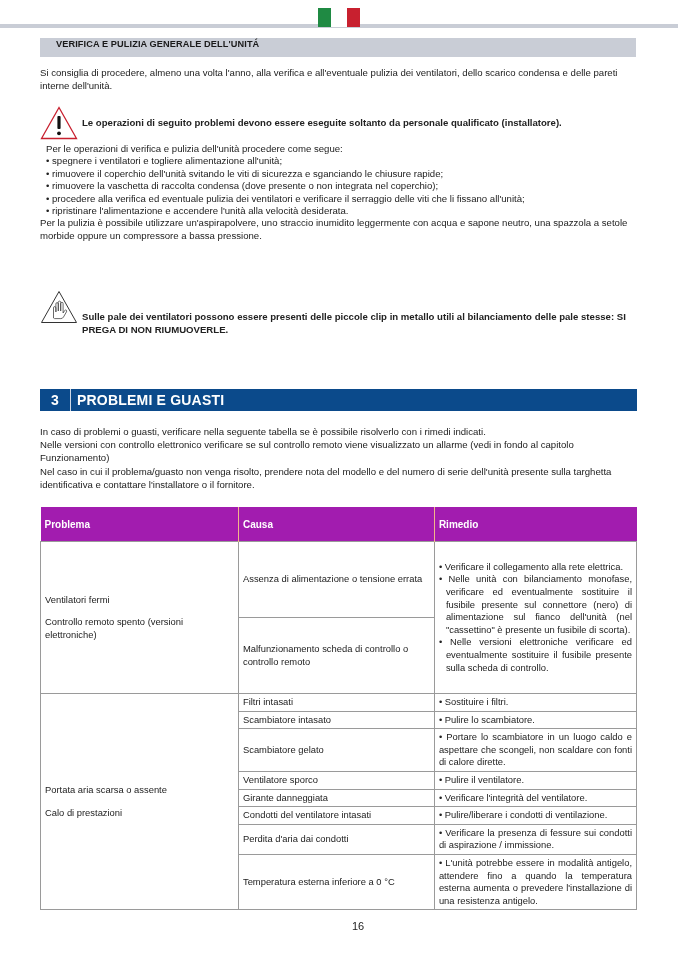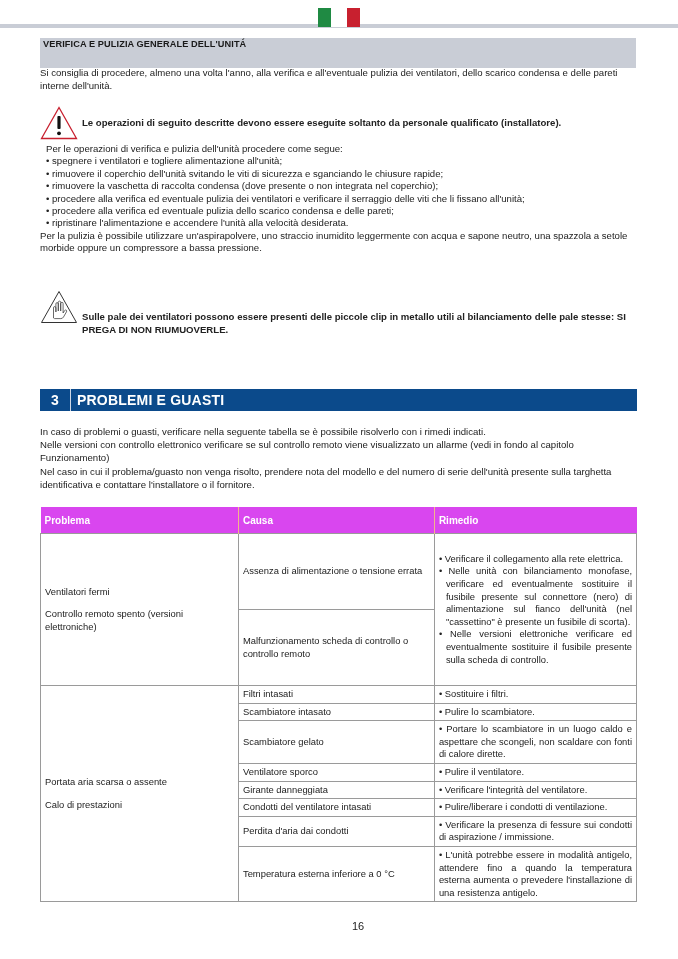--- a/index.html
+++ b/index.html
@@ -5,22 +5,22 @@
   html, body { margin:0; padding:0; background:#ffffff; }
   body { width:678px; height:959px; position:relative; overflow:hidden;
          font-family:"Liberation Sans", sans-serif; color:#222; font-size:9.6px; }
   .topband { position:absolute; left:0; top:24px; width:678px; height:4px; background:#c9cdd6; }
   .flag { position:absolute; top:8px; left:318px; height:19px; display:flex; }
   .flag span { display:block; width:13px; height:19px; }
   .flag .g { background:#1f8a43; }
   .flag .w { background:#ffffff; width:16px; }
   .flag .r { background:#c8202f; }
 
-  .subhead { position:absolute; left:40px; top:38px; width:596px; height:30px; background:#c9cdd6;
-             font-weight:bold; font-size:9.2px; line-height:13px; padding-left:3px; box-sizing:border-box; color:#1a1a1a; letter-spacing:0.1px; }
+  .subhead { position:absolute; left:40px; top:38px; width:596px; height:19px; background:#c9cdd6;
+             font-weight:bold; font-size:9.2px; line-height:13px; padding-left:16px; box-sizing:border-box; color:#1a1a1a; letter-spacing:0.1px; }
 
   .p { position:absolute; left:40px; width:598px; line-height:13px; }
   .intro { top:66px; }
 
   .warn1 { position:absolute; left:40px; top:106px; width:600px; height:36px; }
   .warn1 svg { position:absolute; left:0; top:0; }
   .warn1 .txt { position:absolute; left:42px; top:11px; font-weight:bold; font-size:9.6px; }
 
   .steps { position:absolute; left:40px; top:143px; width:600px; line-height:12.4px; }
   .steps .lead { padding-left:6px; }
@@ -31,21 +31,21 @@
   .warn2 svg { position:absolute; left:0; top:0; }
   .warn2 .txt { position:absolute; left:42px; top:20px; width:556px; font-weight:bold; font-size:9.6px; line-height:13px; }
 
   .sect { position:absolute; left:40px; top:389px; width:597px; height:22px; background:#0b4a8b; color:#fff; display:flex; align-items:center; }
   .sect .num { width:30px; text-align:center; font-weight:bold; font-size:14px; border-right:1px solid #cfd8e6; height:22px; line-height:22px; }
   .sect .title { padding-left:6px; font-weight:bold; font-size:14px; letter-spacing:0.2px; }
 
   .sect-intro { position:absolute; left:40px; top:425px; width:600px; line-height:13.2px; }
 
   table.tbl { position:absolute; left:40px; top:507px; width:597px; border-collapse:collapse; table-layout:fixed; font-size:9.4px; }
-  table.tbl th { background:#d946ef; color:#fff; text-align:left; font-weight:bold; height:26px; padding:0 4px; font-size:10px; border-left:1px solid #f3b58a; }
+  table.tbl th { background:#a21caf; color:#fff; text-align:left; font-weight:bold; height:34px; padding:0 4px; font-size:10px; border-left:1px solid #f3b58a; }
   table.tbl th:first-child { border-left:none; }
   table.tbl td { border:1px solid #9a9a9a; padding:2px 4px; vertical-align:middle; line-height:12.6px; }
   .col1 { width:193px; } .col2 { width:191px; } .col3 { width:197px; }
   .rem { text-align:justify;margin-left:28px; }
   .rem .b { display:block; padding-left:7px; text-indent:-7px; }
   .probtxt div { margin:10px 0; }
 
   .pageno { position:absolute; left:0; width:678px; top:920px; text-align:center; font-size:11px;padding-left:19px; }
 </style>
 </head>
@@ -61,30 +61,29 @@
 <div class="subhead">VERIFICA E PULIZIA GENERALE DELL'UNITÁ</div>
 
 <div class="p intro">Si consiglia di procedere, almeno una volta l'anno, alla verifica e all'eventuale pulizia dei ventilatori, dello scarico condensa e delle pareti interne dell'unità.</div>
 
 <div class="warn1">
   <svg width="38" height="34" viewBox="0 0 38 34">
     <polygon points="19,1.5 36.5,32.5 1.5,32.5" fill="#fff" stroke="#c8202f" stroke-width="1.3"></polygon>
     <rect x="17.4" y="10" width="3.2" height="13" rx="1" fill="#111"></rect>
     <circle cx="19" cy="27.3" r="1.9" fill="#111"></circle>
   </svg>
-  <span class="txt">Le operazioni di seguito descritte devono essere eseguite soltanto da personale qualificato (installatore).</span>
+  <span class="txt">Le operazioni di seguito problemi devono essere eseguite soltanto da personale qualificato (installatore).</span>
 </div>
 
 <div class="steps">
   <div class="lead">Per le operazioni di verifica e pulizia dell'unità procedere come segue:</div>
   <div class="item">• spegnere i ventilatori e togliere alimentazione all'unità;</div>
   <div class="item">• rimuovere il coperchio dell'unità svitando le viti di sicurezza e sganciando le chiusure rapide;</div>
   <div class="item">• rimuovere la vaschetta di raccolta condensa (dove presente o non integrata nel coperchio);</div>
   <div class="item">• procedere alla verifica ed eventuale pulizia dei ventilatori e verificare il serraggio delle viti che li fissano all'unità;</div>
-  <div class="item">• procedere alla verifica ed eventuale pulizia dello scarico condensa e delle pareti;</div>
   <div class="item">• ripristinare l'alimentazione e accendere l'unità alla velocità desiderata.</div>
   <div class="after">Per la pulizia è possibile utilizzare un'aspirapolvere, uno straccio inumidito leggermente con acqua e sapone neutro, una spazzola a setole morbide oppure un compressore a bassa pressione.</div>
 </div>
 
 <div class="warn2">
   <svg width="38" height="34" viewBox="0 0 38 34">
     <polygon points="19,1.5 36.5,32.5 1.5,32.5" fill="#fff" stroke="#333" stroke-width="1"></polygon>
     <path d="M13.5,28 L13.5,18 Q13.5,16.5 14.7,16.5 Q15.9,16.5 15.9,18 L15.9,22 L15.9,14 Q15.9,12.6 17.1,12.6 Q18.3,12.6 18.3,14 L18.3,21 L18.3,12.5 Q18.3,11.1 19.5,11.1 Q20.7,11.1 20.7,12.5 L20.7,21 L20.7,13.6 Q20.7,12.3 21.9,12.3 Q23.1,12.3 23.1,13.6 L23.1,23 L24.6,20.6 Q25.5,19.5 26.4,20.3 Q27,21 26.4,22 L23.5,27 Q22.6,28.6 20.8,28.6 L14.5,28.6 Z" fill="#fff" stroke="#444" stroke-width="0.8"></path>
   </svg>
   <span class="txt">Sulle pale dei ventilatori possono essere presenti delle piccole clip in metallo utili al bilanciamento delle pale stesse: SI PREGA DI NON RIUMUOVERLE.</span>

